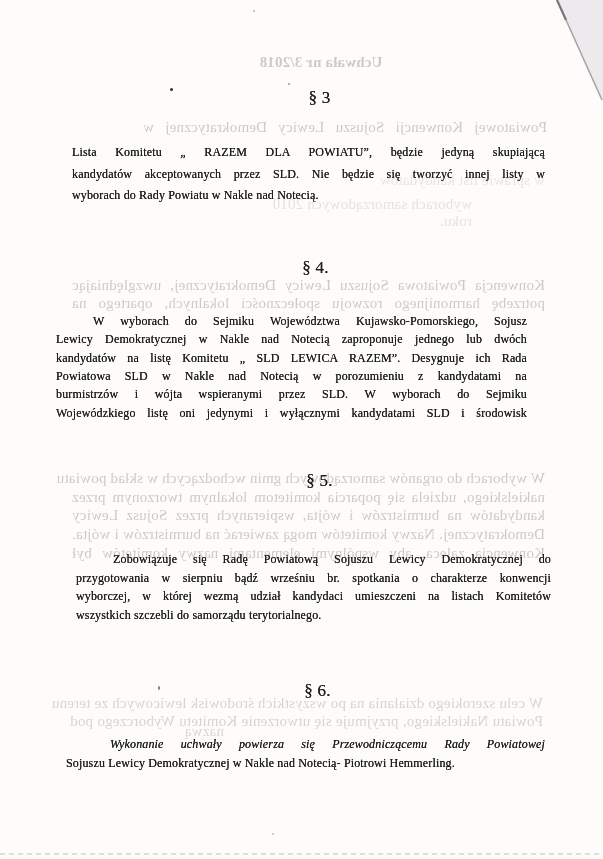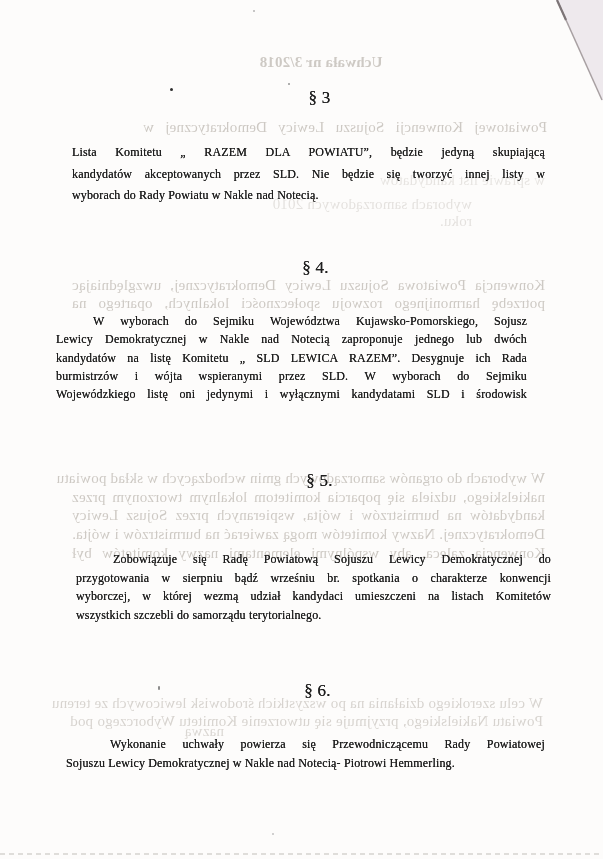--- a/index.html
+++ b/index.html
@@ -69,20 +69,21 @@
 
   <div class="ghost ghost-block" style="top:276px;left:72px;width:473px;line-height:18.4px;">
     <div class="gline">Konwencja Powiatowa Sojuszu Lewicy Demokratycznej, uwzględniając</div>
     <div class="gline">potrzebę harmonijnego rozwoju społeczności lokalnych, opartego na</div>
   </div>
 
   <div class="para" style="top:312px;left:56px;width:471px;line-height:18.35px;">
     <div class="line" style="padding-left:37px;">W wyborach do Sejmiku Województwa Kujawsko-Pomorskiego, Sojusz</div>
     <div class="line">Lewicy Demokratycznej w Nakle nad Notecią zaproponuje jednego lub dwóch</div>
     <div class="line">kandydatów na listę Komitetu „ SLD LEWICA RAZEM”. Desygnuje ich Rada</div>
+    <div class="line">Powiatowa SLD w Nakle nad Notecią w porozumieniu z kandydatami na</div>
     <div class="line">burmistrzów i wójta wspieranymi przez SLD. W wyborach do Sejmiku</div>
     <div class="line">Wojewódzkiego listę oni jedynymi i wyłącznymi kandydatami SLD i środowisk</div>
   </div>
 
   <div class="ghost ghost-block" style="top:469px;left:72px;width:473px;line-height:18.7px;">
     <div class="gline">W wyborach do organów samorządowych gmin wchodzących w skład powiatu</div>
     <div class="gline">nakielskiego, udziela się poparcia komitetom lokalnym tworzonym przez</div>
     <div class="gline">kandydatów na burmistrzów i wójta, wspieranych przez Sojusz Lewicy</div>
     <div class="gline">Demokratycznej. Nazwy komitetów mogą zawierać na burmistrzów i wójta.</div>
     <div class="gline">Konwencja zaleca, aby wspólnymi elementami nazwy komitetów był</div>
@@ -99,21 +100,21 @@
 
   <div class="heading" style="top:681px;margin-left:16px;">§ 6.</div>
 
   <div class="ghost ghost-block" style="top:694px;left:70px;width:473px;line-height:18.4px;opacity:.38;">
     <div class="gline">W celu szerokiego działania na po wszystkich środowisk lewicowych ze terenu</div>
     <div class="gline">Powiatu Nakielskiego, przyjmuje się utworzenie Komitetu Wyborczego pod</div>
   </div>
   <div class="ghost" style="top:723px;left:168px;width:56px;opacity:.35;">nazwą</div>
 
   <div class="para" style="top:735px;left:66px;width:479px;line-height:18.6px;">
-    <div class="line" style="padding-left:44px;">Wykonanie uchwały powierza się Przewodniczącemu Rady Powiatowej</div>
+    <div class="line" style="padding-left:44px;font-style:italic;">Wykonanie uchwały powierza się Przewodniczącemu Rady Powiatowej</div>
     <div class="line last">Sojuszu Lewicy Demokratycznej w Nakle nad Notecią- Piotrowi Hemmerling.</div>
   </div>
 
   <div class="speck" style="top:88px;left:170px;width:3px;height:3px;background:#2f2f2f;"></div>
   <div class="speck" style="top:83px;left:288px;width:2px;height:2px;background:#6a6a6a;opacity:.7;"></div>
   <div class="speck" style="top:10px;left:253px;width:2px;height:2px;background:#b5b5b5;"></div>
   <div class="speck" style="top:686px;left:158px;width:2px;height:4px;background:#8d8d8d;border-radius:1px;"></div>
   <div class="speck" style="top:833px;left:272px;width:2px;height:2px;background:#c2c2c2;"></div>
 
   <div id="bottom-scan-edge"></div>

